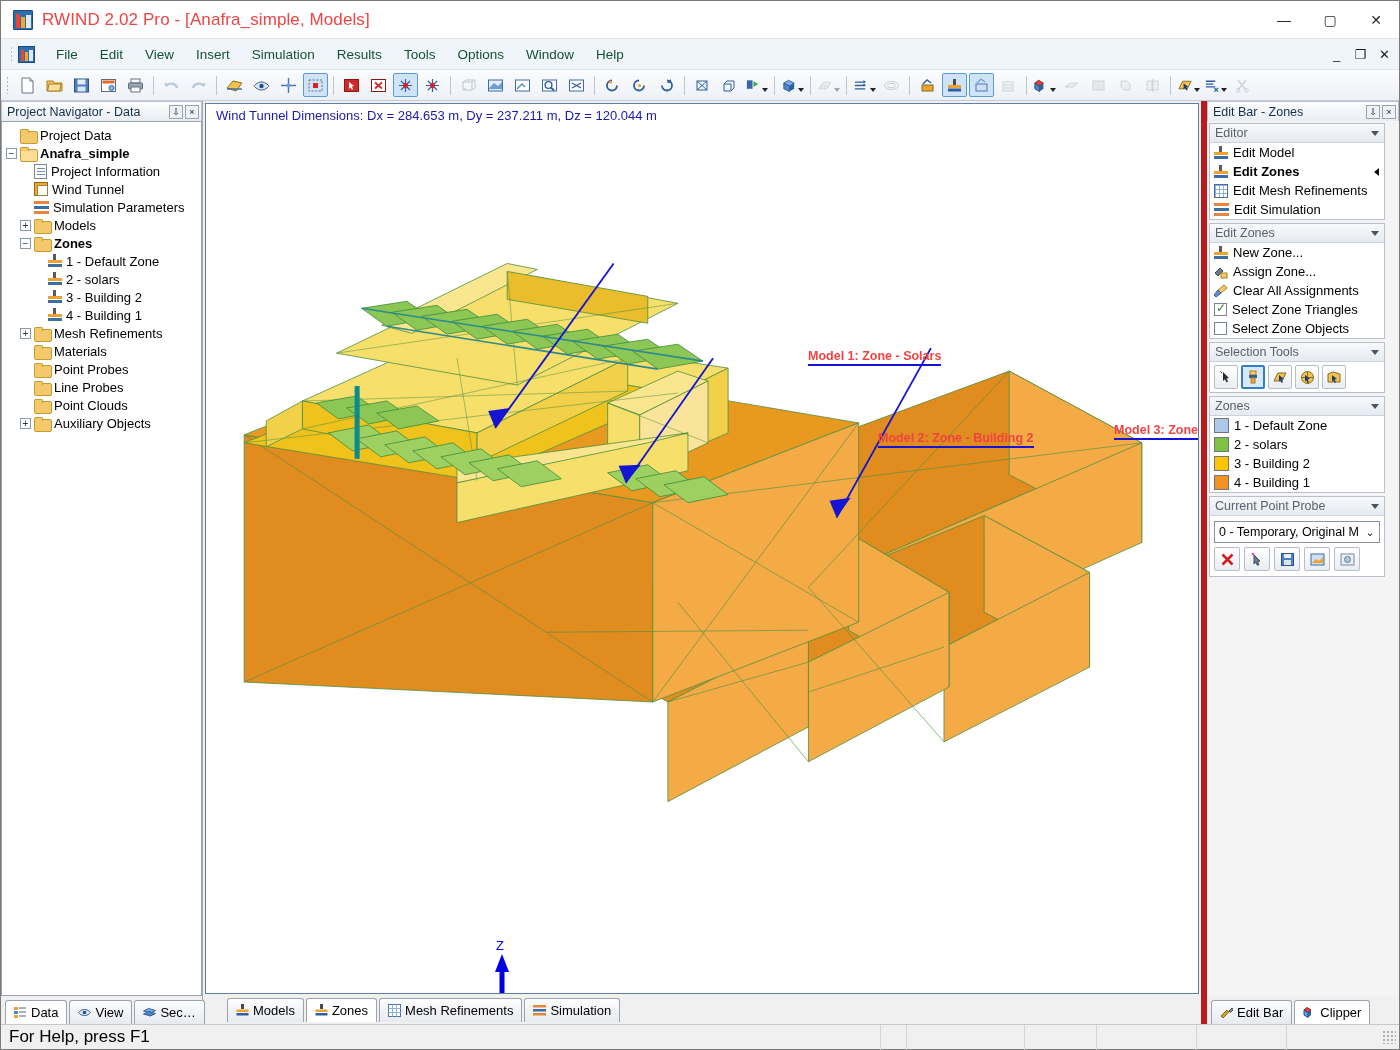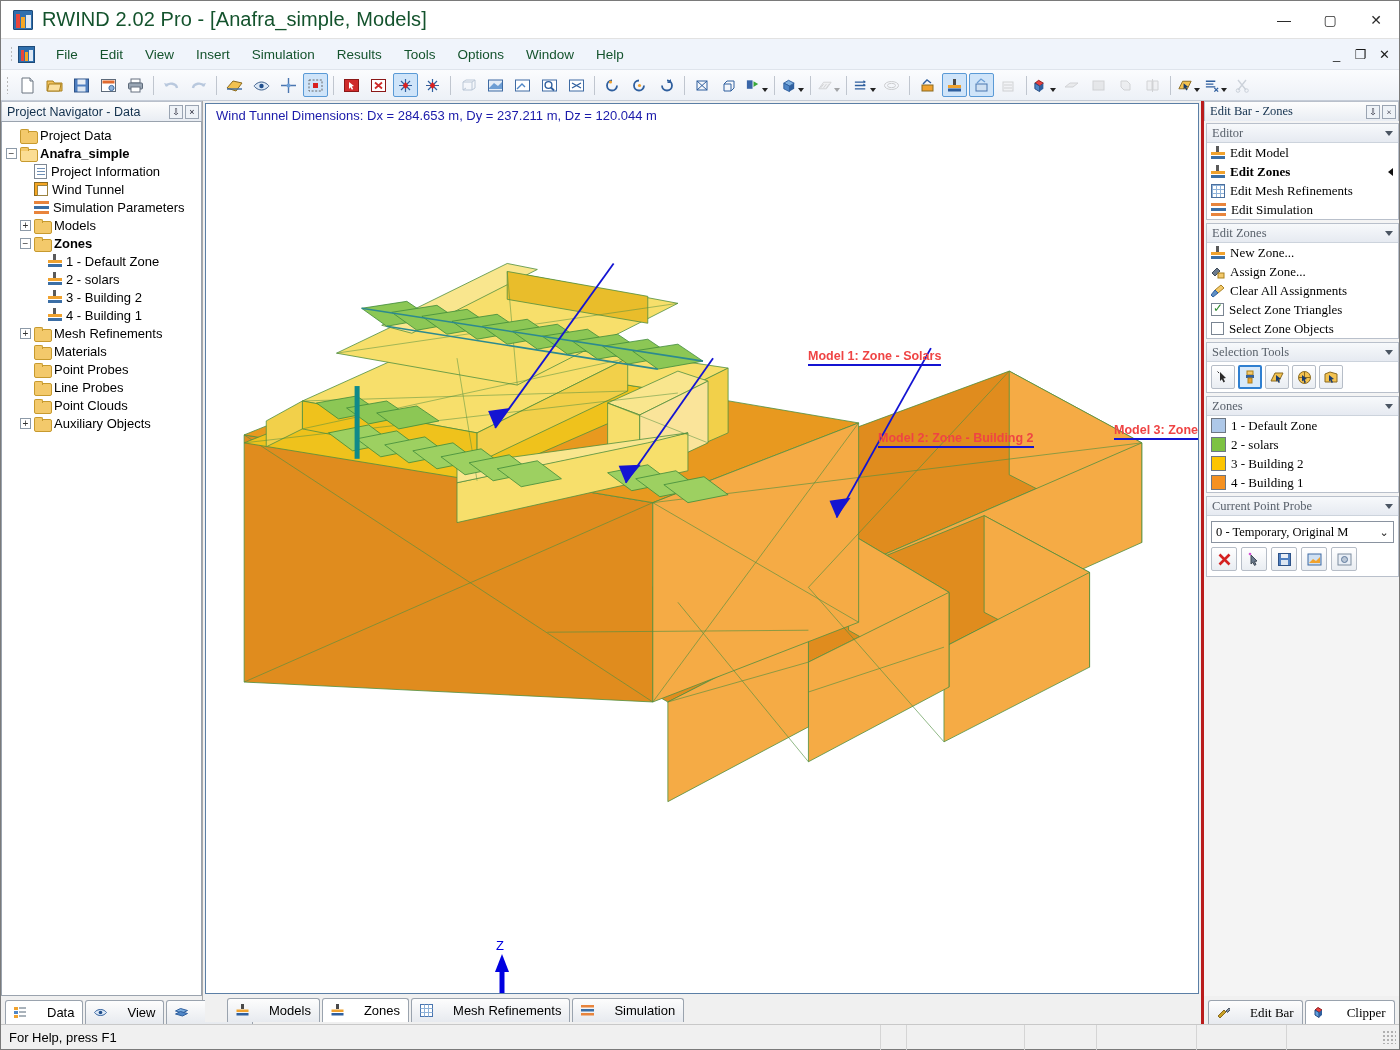--- a/index.html
+++ b/index.html
@@ -27,21 +27,21 @@
     border-bottom: 1px solid #e2e2e2;
   }
   .titlebar .app-icon {
     width: 20px; height: 20px; margin-left: 12px; margin-right: 9px;
     position: relative; flex: none;
   }
   .ric { width:20px;height:20px;background:#2f6fad;border:1px solid #1d4a79;border-radius:1px;position:relative;overflow:hidden;}
   .ric::before{content:"";position:absolute;left:2px;top:3px;width:4px;height:14px;background:#e8453c;}
   .ric::after{content:"";position:absolute;left:7px;top:6px;width:4px;height:11px;background:#f5a623;}
   .ric i{position:absolute;left:12px;top:4px;width:5px;height:13px;background:#dfe9f5;display:block;}
-  .titlebar .title { font-size: 20px; color: #14532d; letter-spacing: .1px; }
+  .titlebar .title { font-size: 17px; color: #ef4444; letter-spacing: .1px; }
   .wincontrols { margin-left: auto; display: flex; height: 38px; }
   .wincontrols div {
     width: 46px; height: 38px; display: flex; align-items: center; justify-content: center;
     font-size: 14px; color: #2b2b2b;
   }
 
   
   .menubar {
     height: 31px; min-height: 31px;
     background: #f0f4fb;
@@ -130,22 +130,22 @@
      background-size:4px 4px;}
 
   
   .viewport-wrap { flex: 1; display: flex; flex-direction: column; padding: 2px; min-width: 0;}
   .viewport { flex: 1; background: #fff; border: 1px solid #5b7fa6; position: relative; overflow: hidden; }
   .wt-dims { position: absolute; left: 10px; top: 4px; font-size: 13px; color: #1a1aaa; white-space: nowrap;}
   .anno { position: absolute; color: #ef4444; font-size: 12.5px; font-weight: bold; white-space: nowrap;
           border-bottom: 2px solid #1414d2; padding-bottom: 1px; }
 
   
-  .right-panel { width: 198px; min-width: 198px; border-left: 3px solid #b91c1c; font-family: Liberation Serif, serif; }
-  .group { border: 1px solid #b9c0cb; background: #fff; margin: 0 0 3px 2px; }
+  .right-panel { width: 198px; min-width: 198px; border-left: 6px solid #b91c1c; }
+  .group { border: 1px solid #b9c0cb; background: #fff; margin: 0 14px 3px 2px; }
   .group-head { height: 19px; display: flex; align-items: center; padding-left: 5px;
       background: linear-gradient(#f7f9fb,#e6eaf1); border-bottom: 1px solid #ccd3dc;
       font-size: 12.5px; color: #59616b; }
   .group-head .gcaret { margin-left: auto; margin-right: 5px; width:0;height:0;
       border-left:4px solid transparent;border-right:4px solid transparent;border-top:5px solid #4a5562;}
   .grow { display: flex; align-items: center; height: 19px; padding-left: 4px; font-size: 13px; white-space: nowrap; }
   .grow .glabel { margin-left: 5px; }
   .grow.bold .glabel { font-weight: bold; }
   .grow .rcaret { margin-left:auto; margin-right:5px; width:0;height:0;
       border-top:4px solid transparent;border-bottom:4px solid transparent;border-right:5px solid #111;}
@@ -161,29 +161,29 @@
      display: flex; align-items: center; font-size: 12.5px; padding-left: 4px; overflow:hidden; }
   .combo .cb-text { flex:1; white-space: nowrap; overflow: hidden; }
   .combo .cb-arrow { width: 18px; text-align: center; font-size: 11px; color:#222;}
   .pprow { display: flex; padding: 0 4px 5px 4px; gap: 4px; }
   .ppbtn { width: 26px; height: 24px; border: 1px solid #b6bdc7; background: linear-gradient(#fff,#e9edf2);
            display:flex;align-items:center;justify-content:center;border-radius:2px;font-size:14px;}
 
   
   .tabstrip { height: 28px; min-height:28px; display: flex; align-items: flex-end;
      background: #f0f0f0; padding-left: 4px; }
-  .tab { height: 24px; display: flex; align-items: center; gap: 20px;
+  .tab { height: 24px; display: flex; align-items: center; gap: 4px;
      padding: 0 8px; margin-right: 2px; font-size: 13px;
      border: 1px solid #9aa3ae; border-bottom: none; border-radius: 3px 3px 0 0;
      background: linear-gradient(#fdfdfd,#e7eaef); }
   .tab.active { background: #fff; }
   .tabgap { width: 18px; }
 
   .statusbar { height: 25px; min-height:25px; background: #f0f0f0; border-top: 1px solid #c8c8c8;
-     display: flex; align-items: center; font-size: 13px; }
+     display: flex; align-items: center; font-size: 17px; }
   .sb-cell { height: 25px; border-right: 1px solid #d5d5d5; display:flex;align-items:center;padding:0 8px;}
   .grip-corner { margin-left:auto; width:14px;height:14px;margin-right:3px;
      background-image: radial-gradient(#b0b0b0 45%, transparent 46%);
      background-size:4px 4px; }
 </style>
 </head>
 <body>
 
 <div class="app">
 

